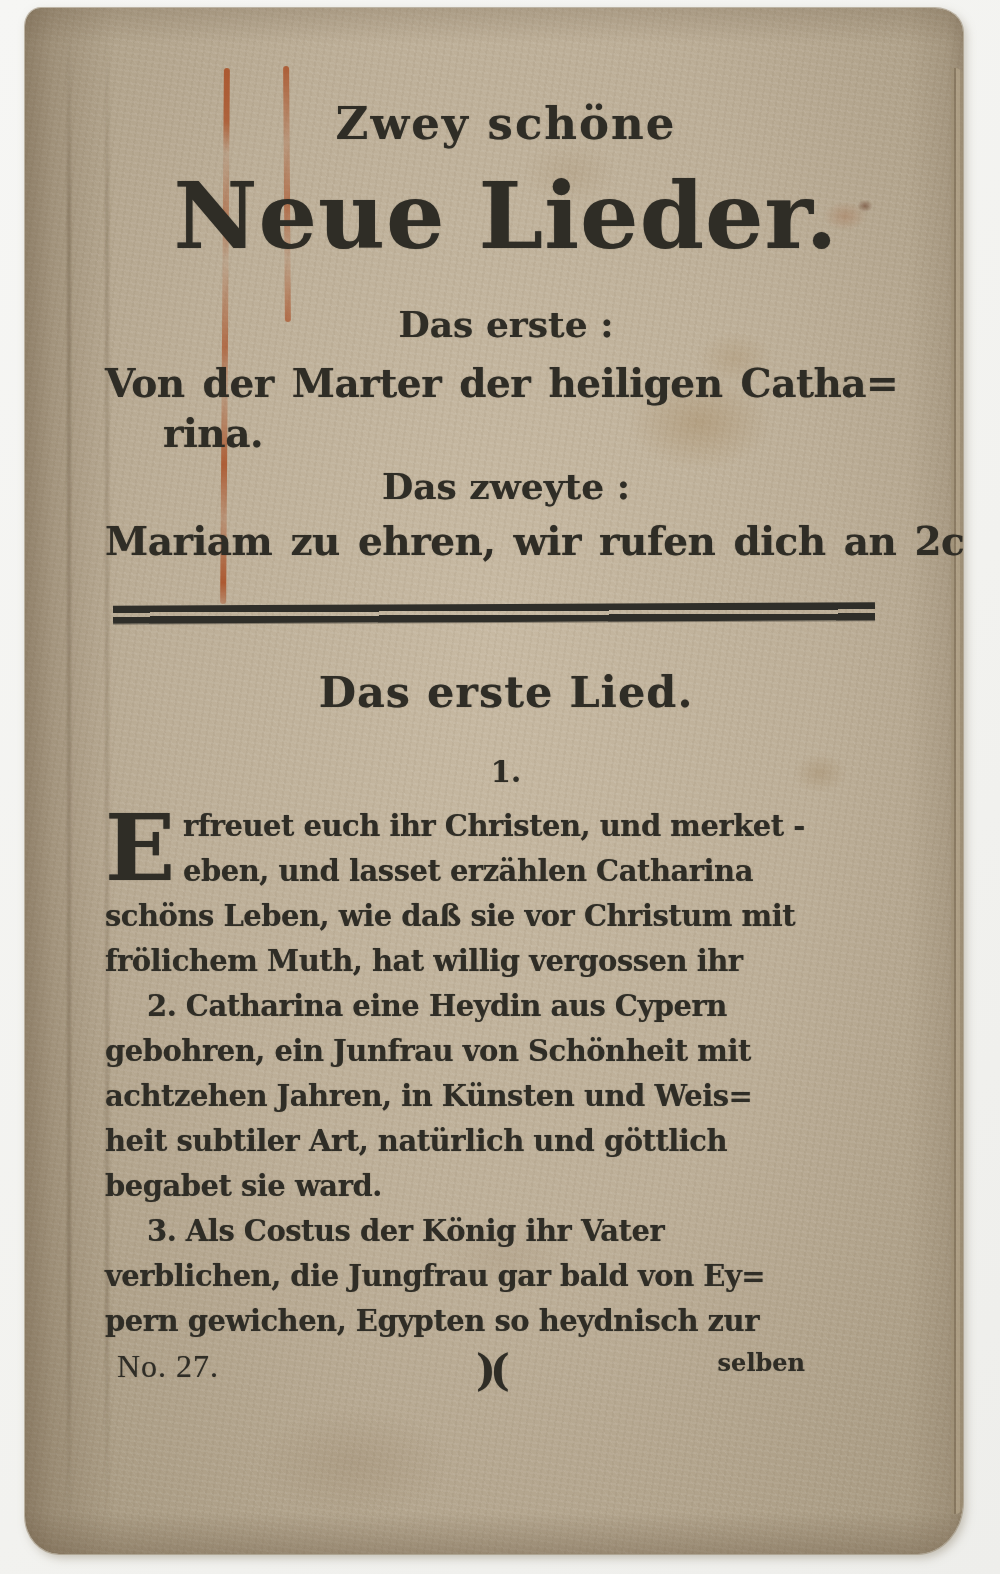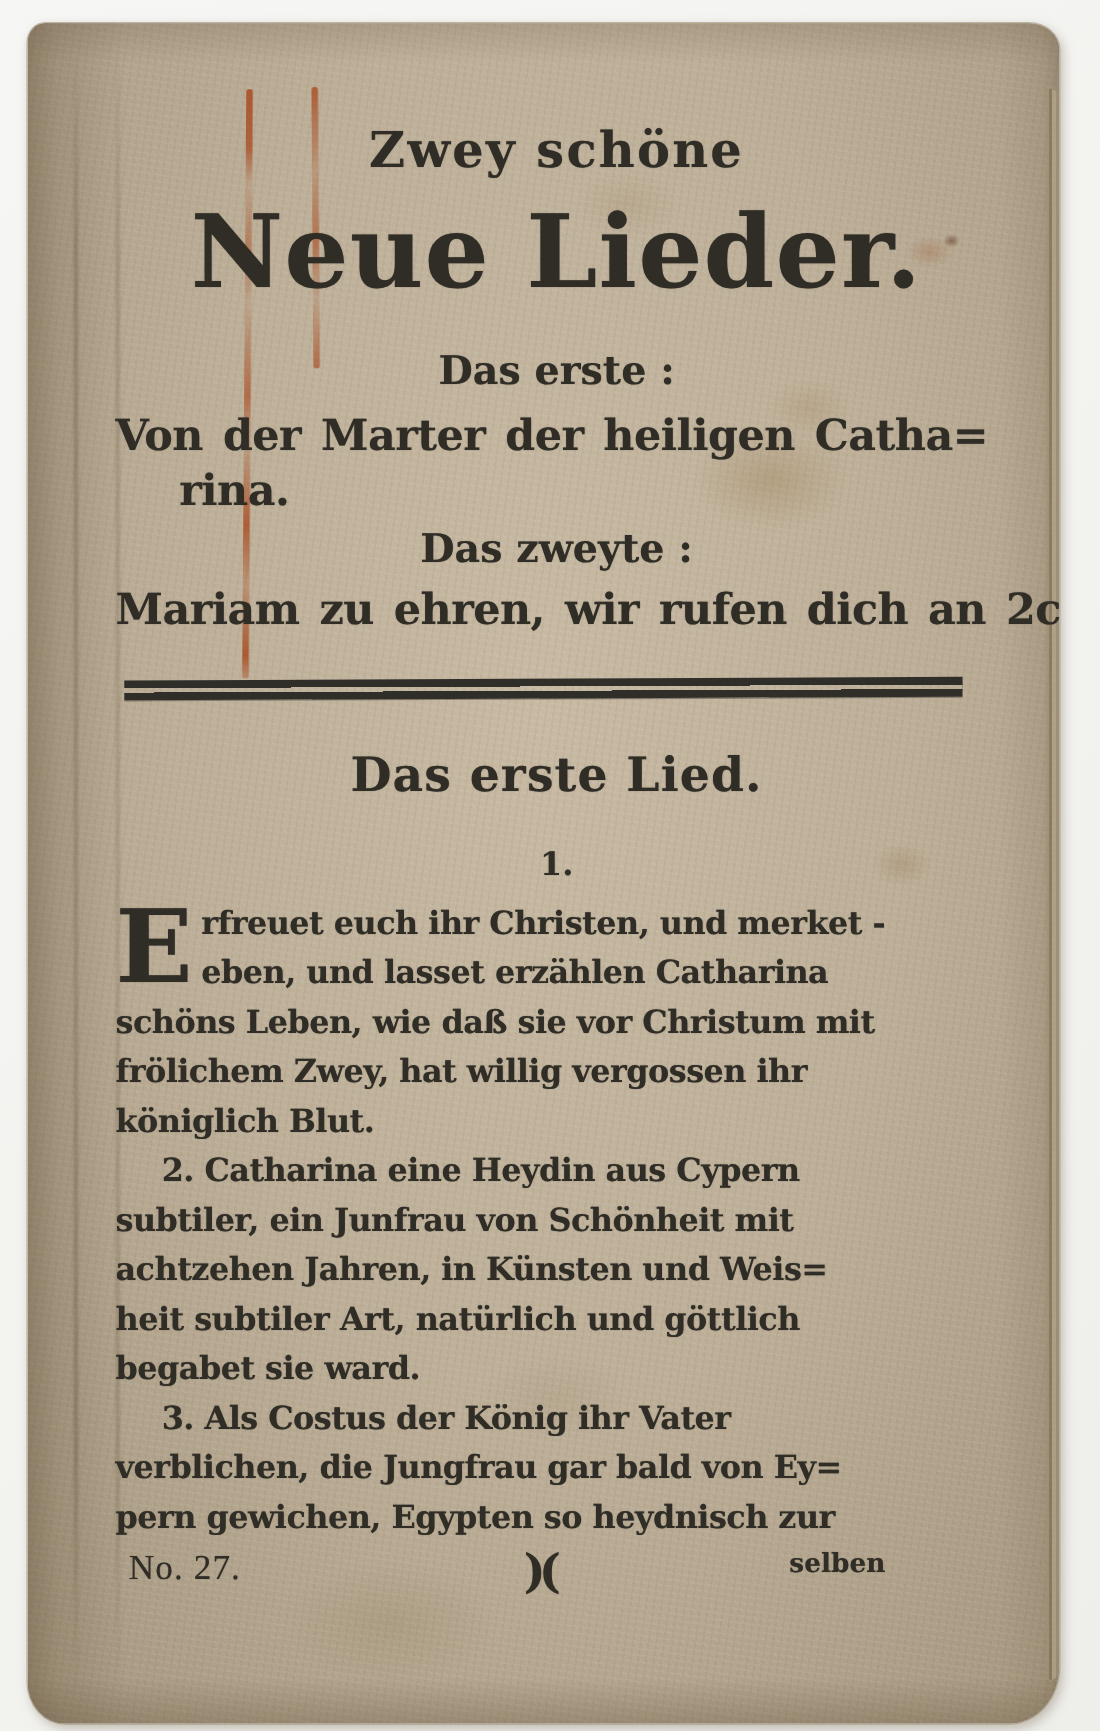--- a/index.html
+++ b/index.html
@@ -36,21 +36,20 @@
       linear-gradient(270deg, rgba(98,80,58,0.30) 0px, rgba(98,80,58,0.12) 16px, rgba(98,80,58,0) 55px),
       
       linear-gradient(0deg, rgba(98,80,58,0.32) 0px, rgba(98,80,58,0) 42px),
       linear-gradient(180deg, rgba(98,80,58,0.20) 0px, rgba(98,80,58,0) 36px),
       
       repeating-linear-gradient(8deg, rgba(255,255,255,0.05) 0 2px, rgba(0,0,0,0) 2px 6px),
       repeating-linear-gradient(98deg, rgba(96,78,52,0.05) 0 2px, rgba(0,0,0,0) 2px 7px),
       repeating-linear-gradient(53deg, rgba(255,255,255,0.04) 0 1px, rgba(0,0,0,0) 1px 5px),
       
       radial-gradient(ellipse at 50% 40%, #c7b9a2 0%, #bcae97 50%, #a4967e 100%);
-    margin-top: 13px;
   }
   
   .crease { position: absolute; top: 30px; bottom: 30px; width: 4px;
     background: linear-gradient(180deg, rgba(90,74,52,0.0), rgba(90,74,52,0.30) 12%, rgba(90,74,52,0.22) 55%, rgba(90,74,52,0.32) 85%, rgba(90,74,52,0));
     filter: blur(1px); }
   .crease-1 { left: 42px; }
   .crease-2 { left: 80px; opacity: 0.7; }
   
   .page-layers { position: absolute; right: 0; top: 60px; bottom: 40px; width: 12px;
     background: repeating-linear-gradient(90deg, rgba(160,145,118,0.9) 0 3px, rgba(122,106,82,0.9) 3px 5px, rgba(186,171,143,0.9) 5px 9px);
@@ -125,27 +124,26 @@
     <div class="divider"></div>
 
     <div class="section-heading">Das erste Lied.</div>
     <div class="verse-number">1.</div>
 
     <div class="verse verse-first">
       <span class="dropcap">E</span>
       <div class="vline">rfreuet euch ihr Christen, und merket -</div>
       <div class="vline">eben, und lasset erzählen Catharina</div>
       <div class="vline">schöns Leben, wie daß sie vor Christum mit</div>
-      <div class="vline">frölichem Zwey, hat willig vergossen ihr</div>
-      <div class="vline">königlich Blut.</div>
+      <div class="vline">frölichem Muth, hat willig vergossen ihr</div>
     </div>
 
     <div class="verse">
       <div class="vline vline-indent">2. Catharina eine Heydin aus Cypern</div>
-      <div class="vline">subtiler, ein Junfrau von Schönheit mit</div>
+      <div class="vline">gebohren, ein Junfrau von Schönheit mit</div>
       <div class="vline">achtzehen Jahren, in Künsten und Weis=</div>
       <div class="vline">heit subtiler Art, natürlich und göttlich</div>
       <div class="vline">begabet sie ward.</div>
     </div>
 
     <div class="verse">
       <div class="vline vline-indent">3. Als Costus der König ihr Vater</div>
       <div class="vline">verblichen, die Jungfrau gar bald von Ey=</div>
       <div class="vline">pern gewichen, Egypten so heydnisch zur</div>
     </div>

